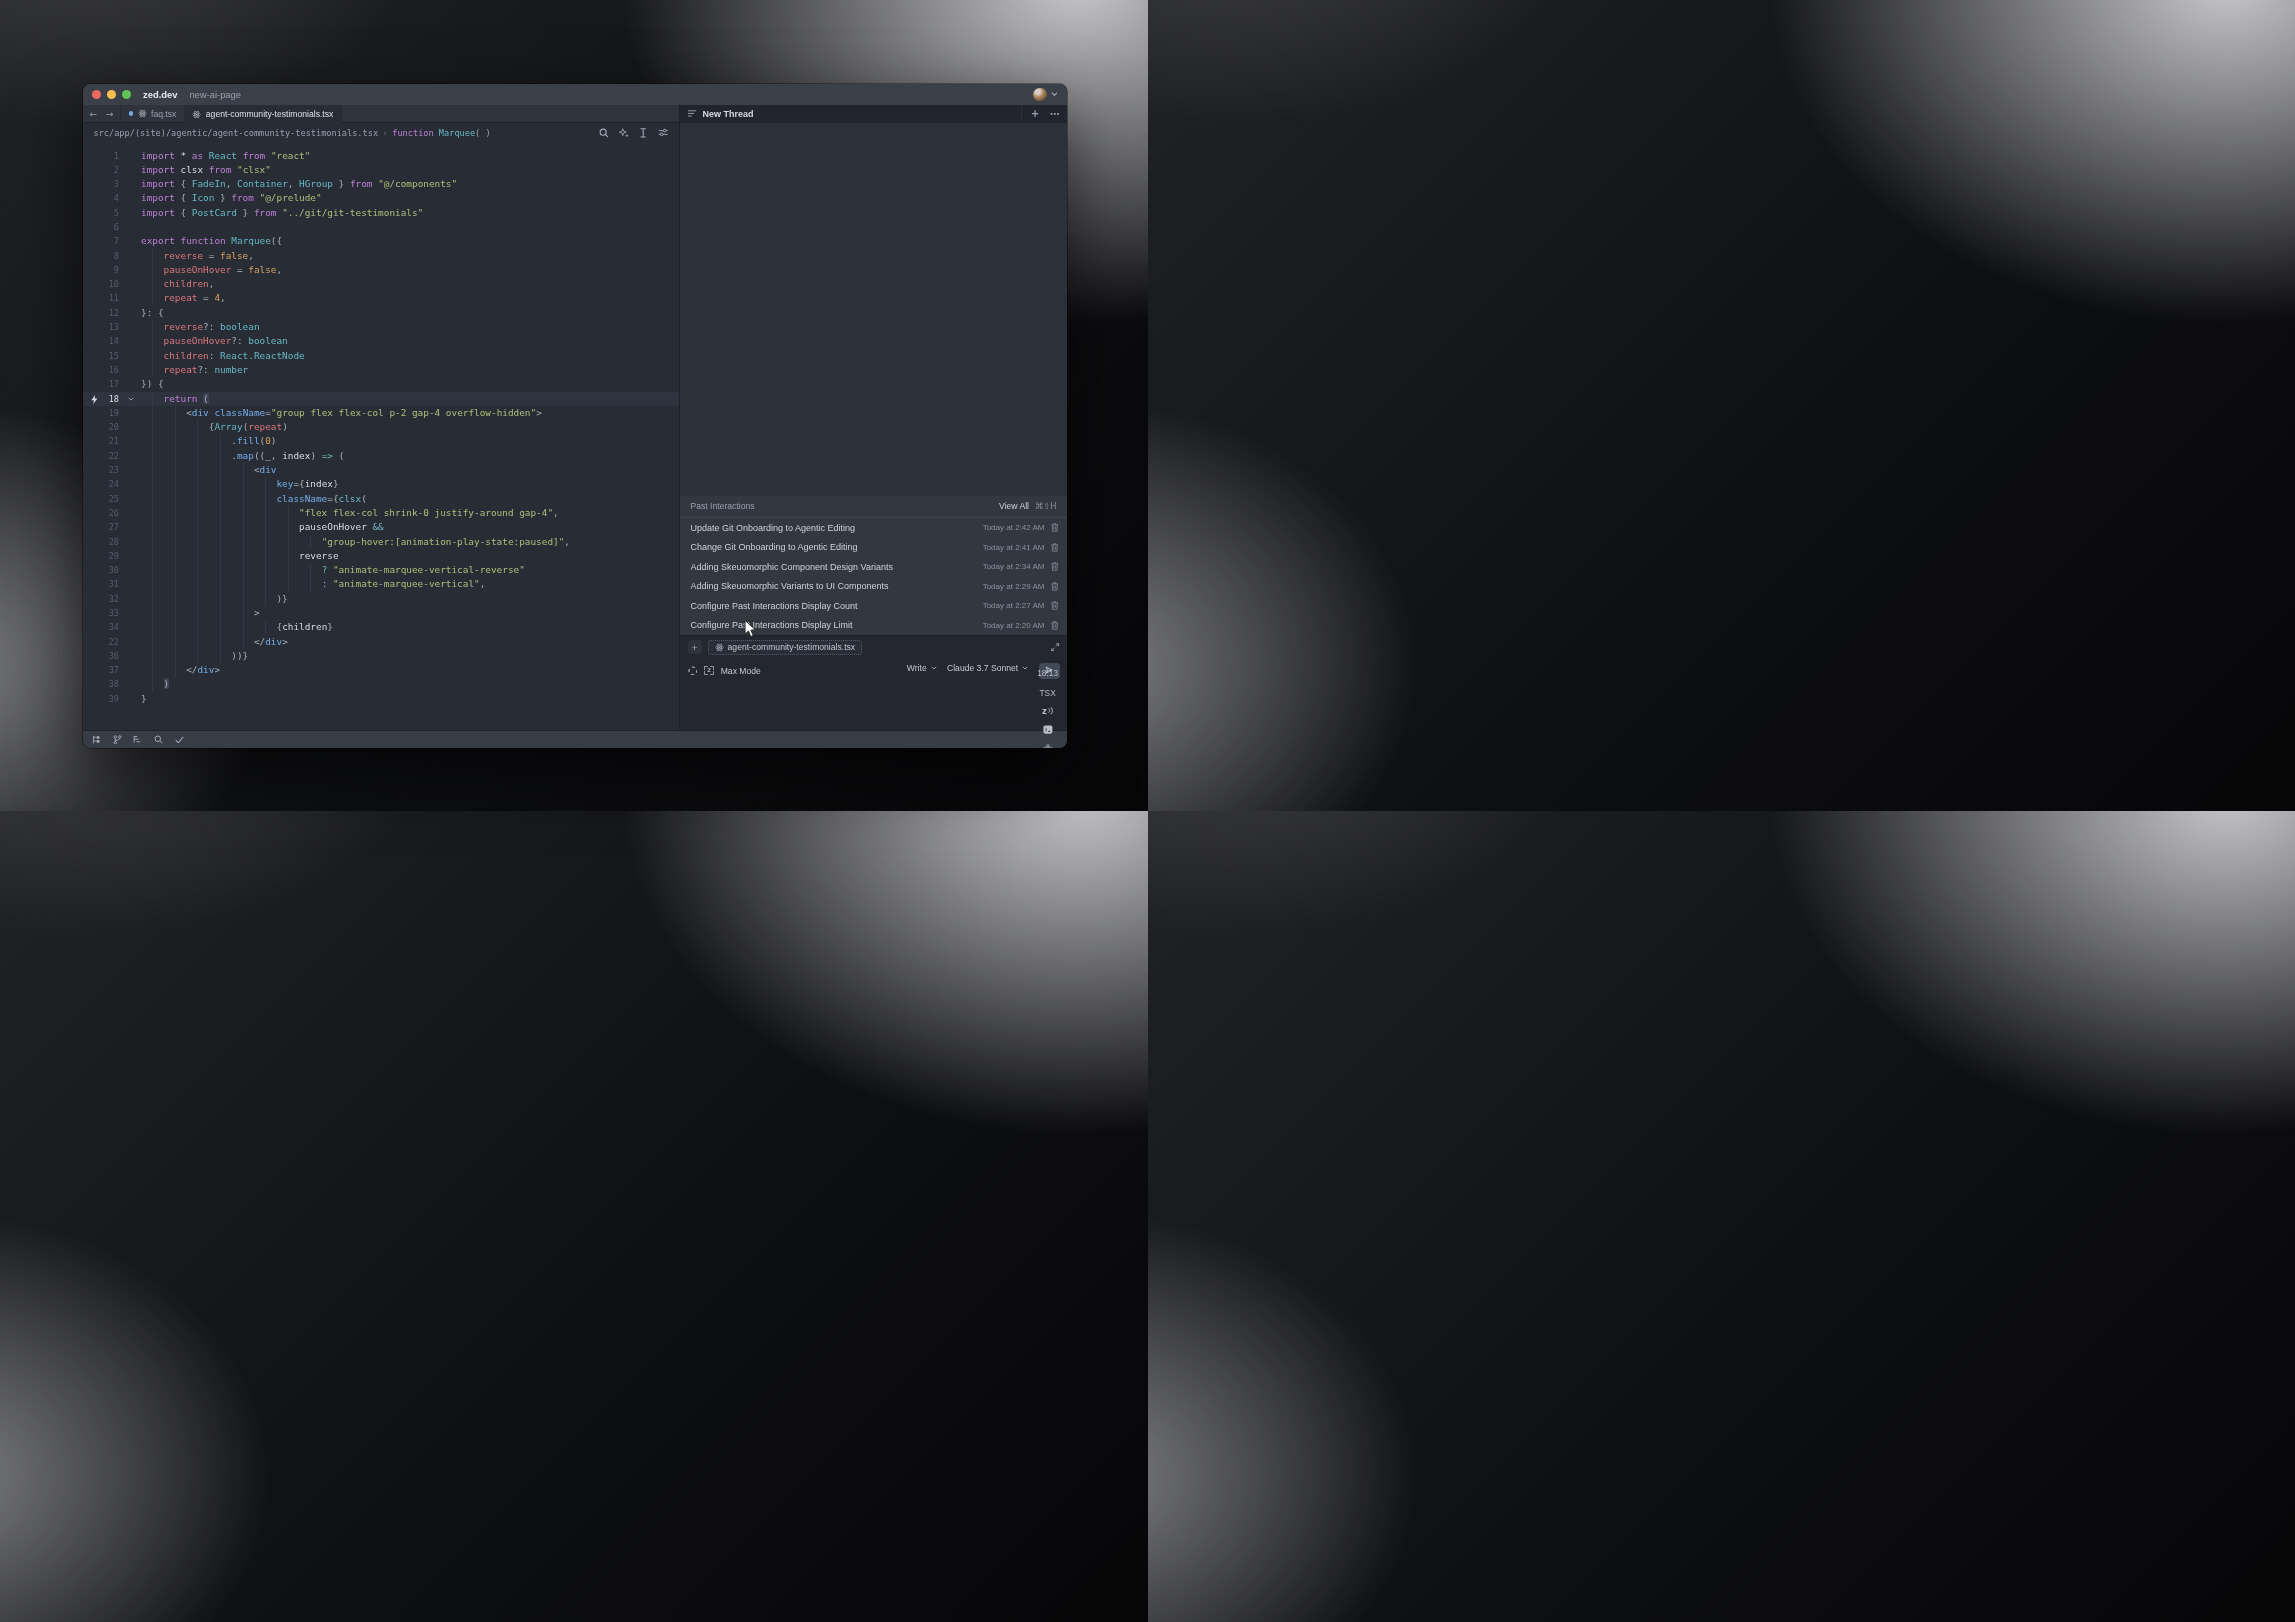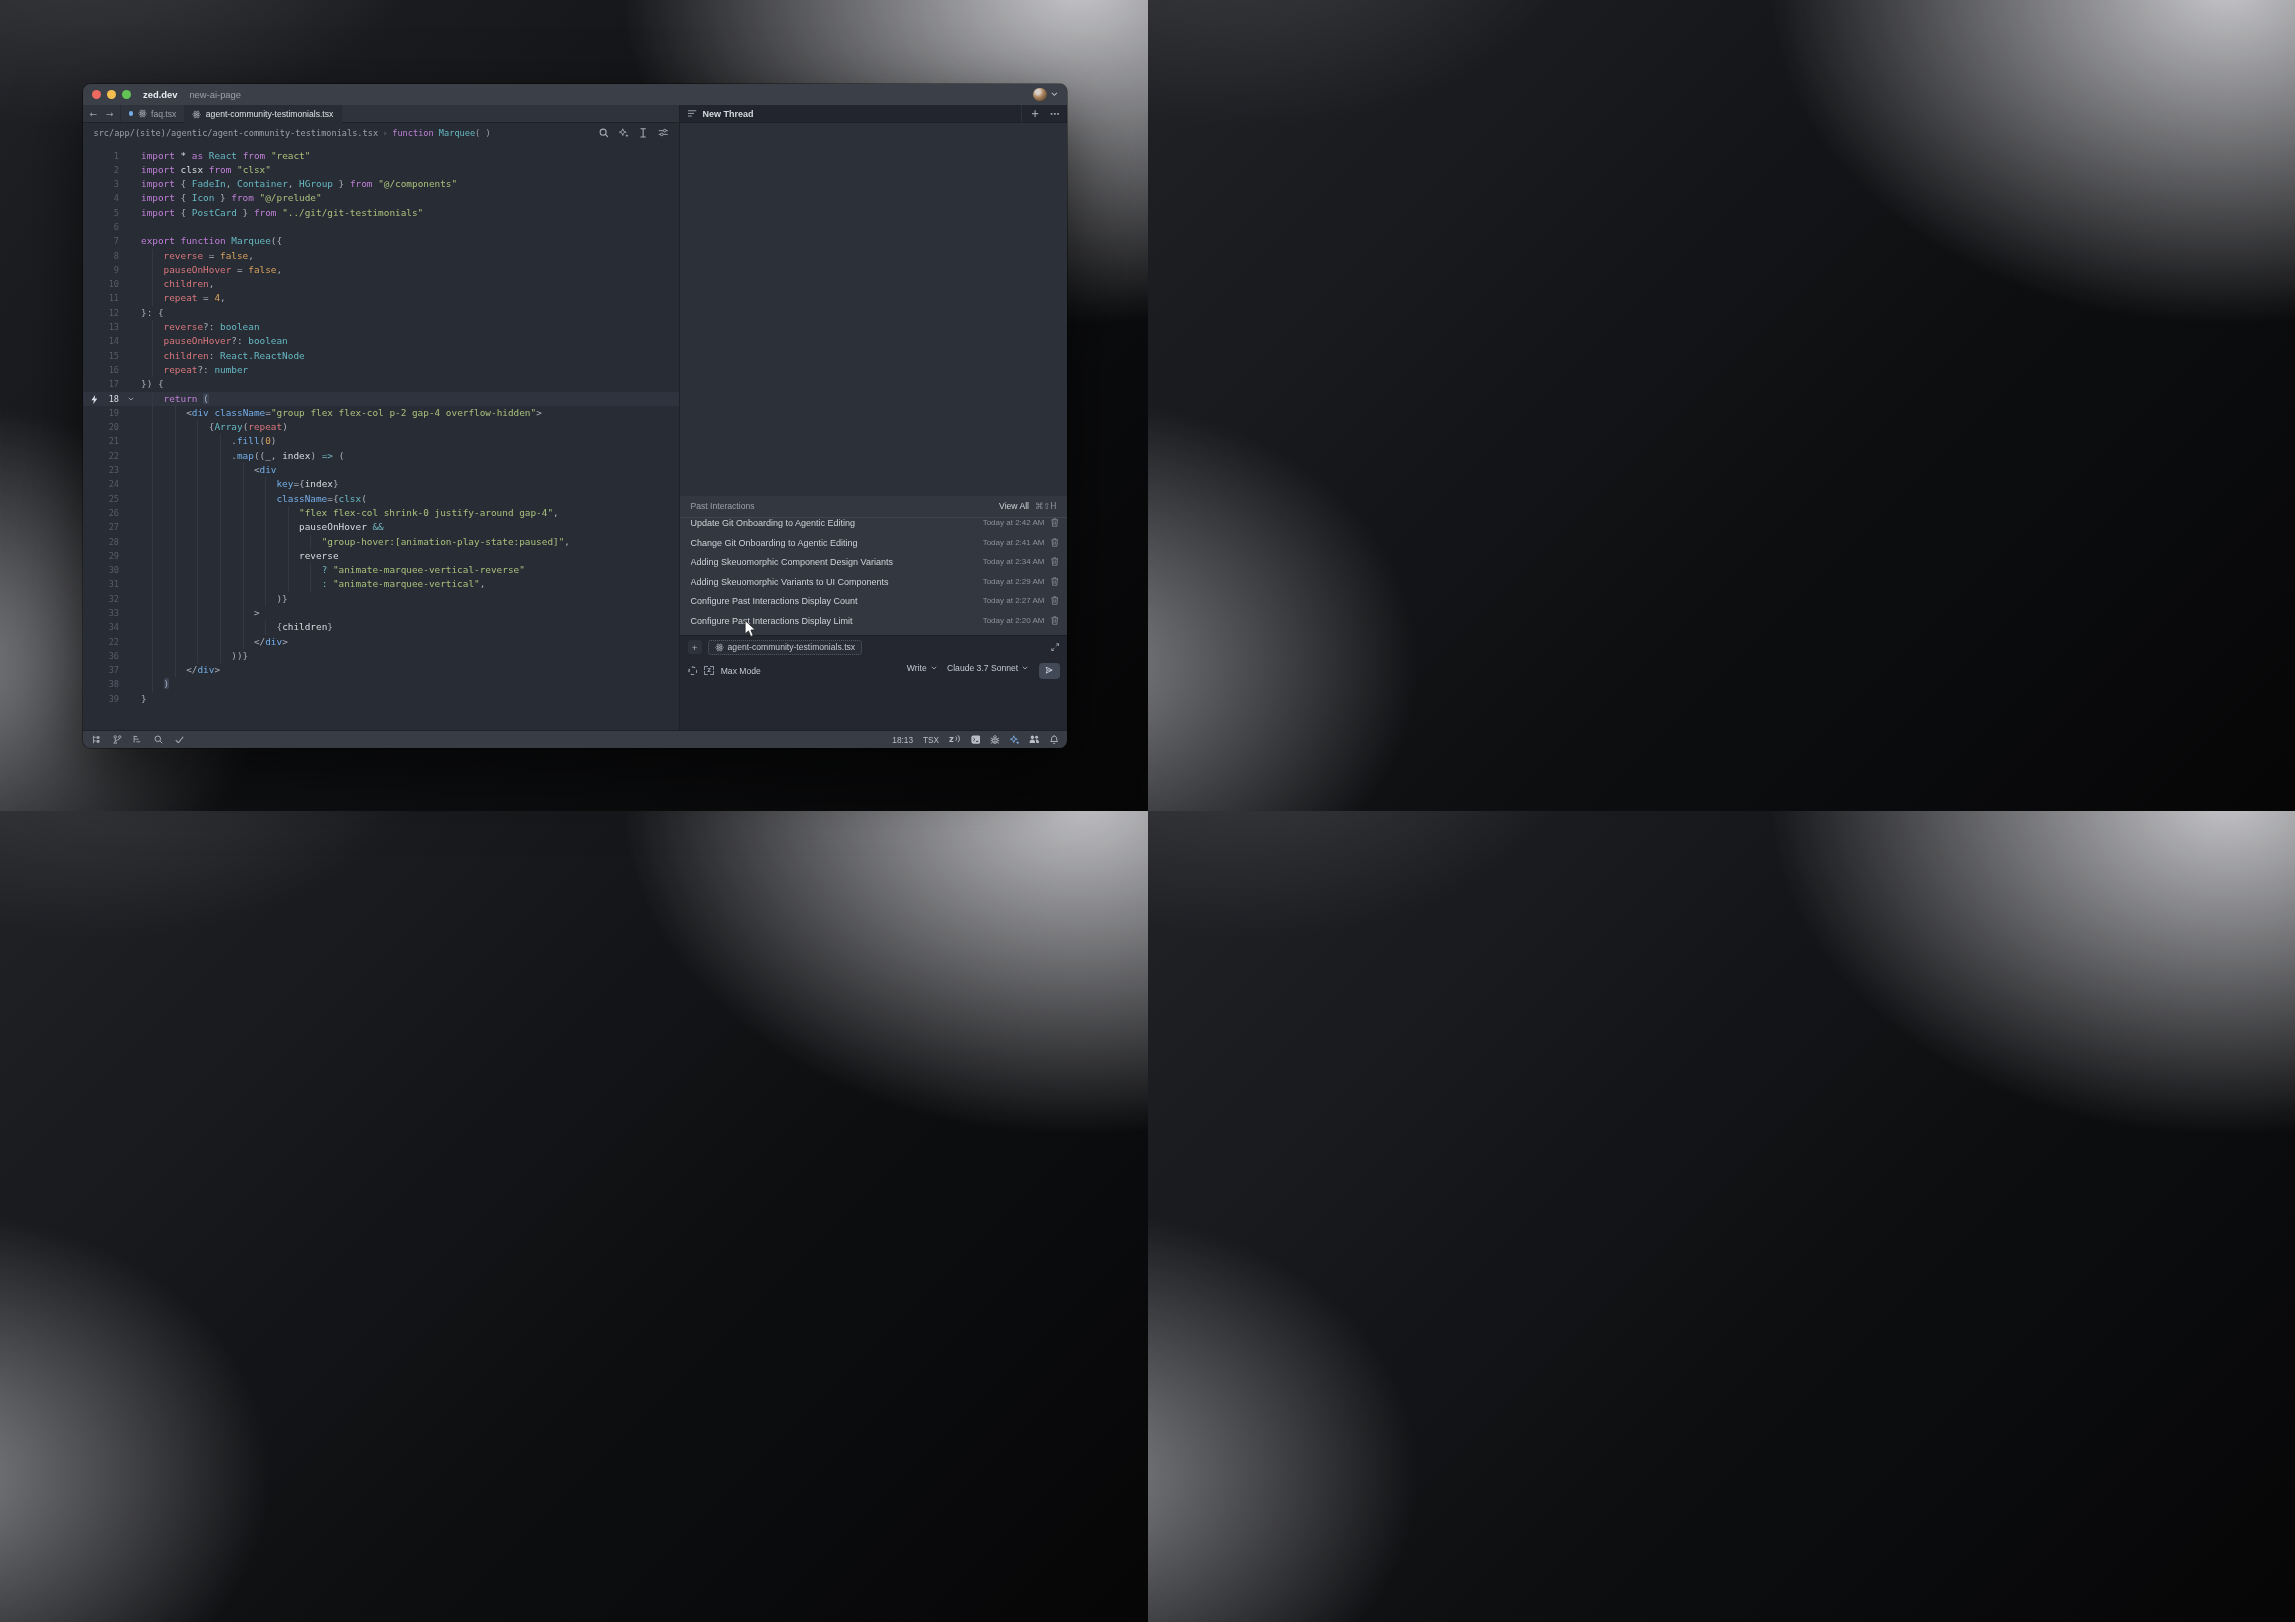--- a/index.html
+++ b/index.html
@@ -65,21 +65,21 @@
   .ph-right { margin-left:auto; display:flex; align-items:center; gap:10.5px; color:#9aa0ab;
     font-family:"DejaVu Sans",sans-serif; font-size:9.8px; border-left:0.8px solid #2e323b; padding-left:9px; height:100%; }
   .ph-right span { display:flex; align-items:center; height:100%; }
   .thread { flex:1; background:#2c3039; }
   .past { flex:none; background:#33373f; }
   .past-head { height:22.5px; display:flex; align-items:center; padding:0 10.5px; border-bottom:0.8px solid #3f444e; }
   .past-title { font-size:8.6px; color:#9aa0ac; }
   .past-right { margin-left:auto; display:flex; align-items:baseline; gap:6px; }
   .view-all { font-size:8.6px; color:#ced3da; }
   .shortcut { font-size:8.3px; color:#8b91a0; font-family:"DejaVu Sans",sans-serif; }
-  .pi-row { height:19.5px; display:flex; align-items:flex-start; padding:0 9px 0 10.5px; }
+  .pi-row { height:19.5px; display:flex; align-items:center; padding:0 9px 0 10.5px; }
   .pi-title { font-size:9px; color:#cdd2d9; flex:1; white-space:nowrap; overflow:hidden; }
   .pi-time { font-size:8px; color:#8b919d; margin-right:6px; }
   .composer { flex:none; height:95px; background:#24272f; border-top:0.8px solid #1b1e24; display:flex; flex-direction:column; }
   .chip-row { height:22.5px; flex:none; display:flex; align-items:center; padding:0 7.5px; gap:6px; }
   .plus-btn { width:14.3px; height:14.3px; border-radius:3px; background:#2e323b; color:#aab0bb;
     display:flex; align-items:center; justify-content:center; font-size:9.8px; flex:none; }
   .chip { height:15px; display:flex; align-items:center; gap:3.8px; padding:0 6px;
     border:0.8px dotted #565c69; border-radius:3px; background:#292d36; font-size:8.6px; color:#c3c8d1; }
   .expand-btn { margin-left:auto; display:flex; }
   .msg-area { flex:1; padding:5.3px 7.5px; font-family:"DejaVu Sans Mono", monospace; font-size:9px; color:#6f7682; }
@@ -94,21 +94,21 @@
   .zframe i { position:absolute; inset:0; }
   .zframe i::before, .zframe i::after { content:""; position:absolute; width:3px; height:3px; border-color:#8b91a0; border-style:solid; }
   .zframe i.tl::before { left:0; top:0; border-width:1.1px 0 0 1.1px; }
   .zframe i.tl::after  { right:0; top:0; border-width:1.1px 1.1px 0 0; }
   .zframe i.br::before { left:0; bottom:0; border-width:0 0 1.1px 1.1px; }
   .zframe i.br::after  { right:0; bottom:0; border-width:0 1.1px 1.1px 0; }
   
   .statusbar { height:18px; flex:none; background:#383c45; border-top:0.8px solid #1e2127;
     display:flex; align-items:center; padding:0 9px; }
   .sb-left { display:flex; align-items:center; gap:11.3px; }
-  .sb-right { margin-left:auto; display:flex; align-items:center; gap:9.8px; }
+  .sb-right { margin-left:auto; display:flex; align-items:center; gap:9.8px;flex-direction:column; }
   .sb-text { font-size:8.3px; color:#b9bec7; }
   
   .mouse { position:absolute; left:744px; top:620px; z-index:50; }
   svg { display:block; }
 </style>
 </head>
 <body>
 
 <div class="window">
 

